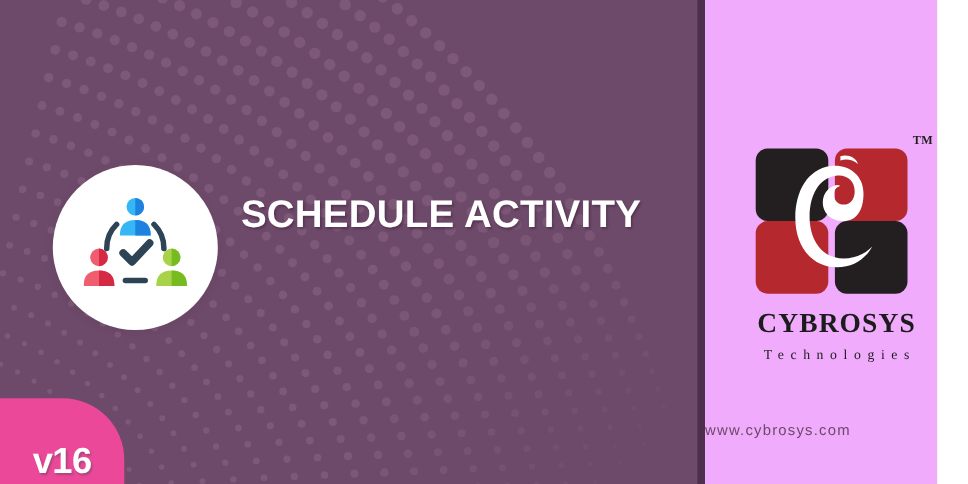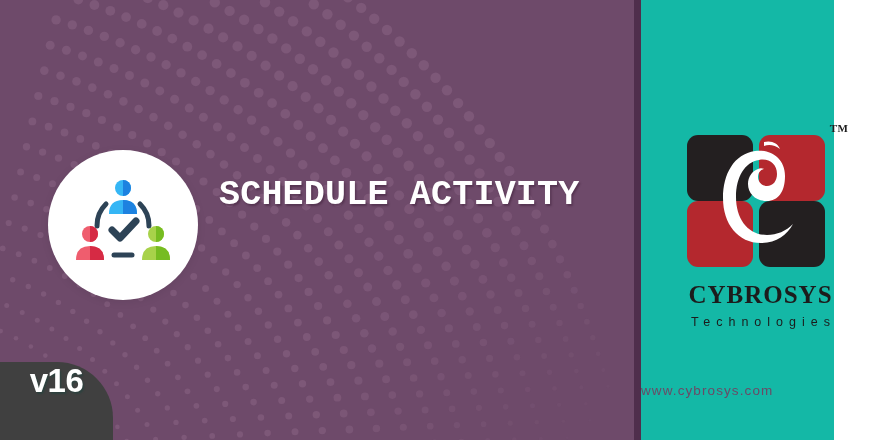--- a/index.html
+++ b/index.html
@@ -68,62 +68,62 @@
 
   
   .headline {
     position: absolute;
     left: 219px;
     top: 174px;
     width: 400px;
   }
   .headline-line {
     display: block;
-    font-family: Liberation Mono, monospace;
+    font-family: Liberation Sans, sans-serif;
     font-weight: bold;
     font-size: 35px;
     line-height: 42px;
     letter-spacing: 0.2px;
     color: #ffffff;
     text-transform: uppercase;
     text-shadow: 1.5px 2px 2px rgba(50,20,45,0.40);
     white-space: nowrap;
   }
 
   
   .version-badge {
     position: absolute;
     left: 0;
     bottom: 0;
     width: 113px;
     height: 78px;
-    background: #404040;
+    background: #ec4899;
     border-top-right-radius: 56px;
     display: flex;
-    align-items: flex-start;
+    align-items: flex-end;
     justify-content: center;
   }
   .version-badge span {
     font-family: "Liberation Sans", sans-serif;
     font-weight: bold;
     font-size: 33px;
     letter-spacing: -0.5px;
     color: #ffffff;
     text-shadow: 1.5px 2px 2px rgba(0,70,58,0.30);
     padding-bottom: 2px;
   }
 
   
   .right-panel {
     position: absolute;
     left: 641px;
     top: 0;
-    width: 193px;
+    width: 211px;
     height: 440px;
-    background: #14b8a6;
+    background: #f0abfc;
   }
   .brand-block {
     position: absolute;
     left: 0;
     top: 118px;
     width: 239px;
     text-align: center;
   }
   .logo-mark {
     position: relative;
@@ -145,21 +145,21 @@
     margin-top: 14px;
     font-family: "Liberation Serif", serif;
     font-weight: bold;
     font-size: 25px;
     letter-spacing: 1px;
     color: #1c1c1c;
     line-height: 1;
   }
   .brand-sub {
     margin-top: 9px;
-    font-family: Liberation Sans, sans-serif;
+    font-family: Liberation Serif, serif;
     font-size: 12.5px;
     letter-spacing: 6px;
     color: #1c1c1c;
     line-height: 1;
     padding-left: 6px;
   }
   .website {
     position: absolute;
     left: 0;
     top: 383px;

